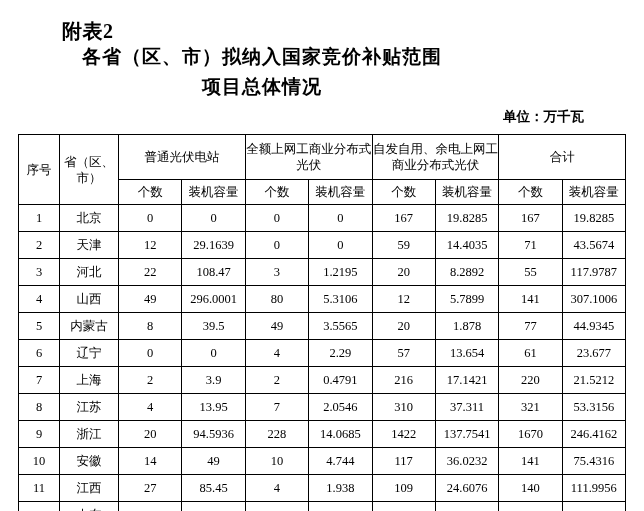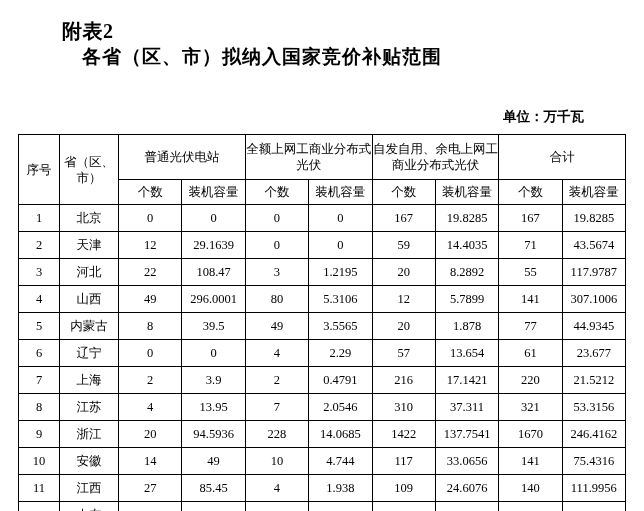--- a/index.html
+++ b/index.html
@@ -92,20 +92,21 @@
 </style>
 </head>
 <body>
 
 <div class="page">
 
   <div class="doc-label">附表2</div>
 
   <div class="title-block">
     <div class="title-line">各省（区、市）拟纳入国家竞价补贴范围</div>
+    <div class="title-line">项目总体情况</div>
   </div>
 
   <div class="unit-line">单位：万千瓦</div>
 
   <div class="table-wrap">
     <table class="data">
       <thead>
         <tr>
           <th class="col-idx" rowspan="2">序号</th>
           <th class="col-prov" rowspan="2">省（区、市）</th>
@@ -235,21 +236,21 @@
           <td class="nowrap">246.4162</td>
         </tr>
         <tr>
           <td>10</td>
           <td>安徽</td>
           <td>14</td>
           <td>49</td>
           <td>10</td>
           <td>4.744</td>
           <td>117</td>
-          <td>33.0656</td>
+          <td>36.0232</td>
           <td>141</td>
           <td>75.4316</td>
         </tr>
         <tr>
           <td>11</td>
           <td>江西</td>
           <td>27</td>
           <td>85.45</td>
           <td>4</td>
           <td>1.938</td>

